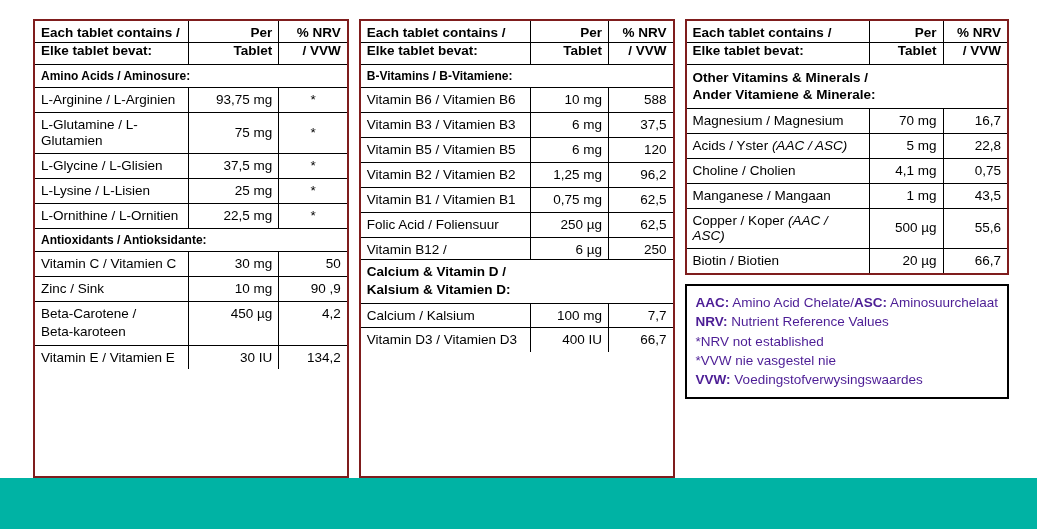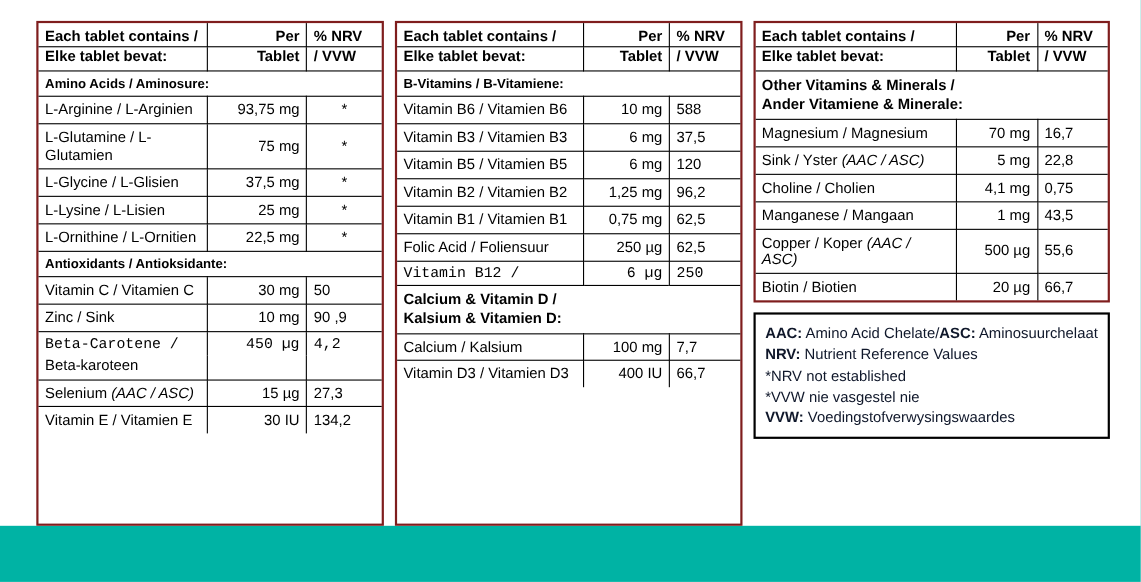--- a/index.html
+++ b/index.html
@@ -92,34 +92,34 @@
     border-bottom: none;
     padding-bottom: 0;
   }
   .section-2l-bot td {
     font-weight: bold;
     border-top: none;
     padding-top: 0;
   }
   .c-name { text-align: left; }
   .c-amt { text-align: right; }
-  .c-nrv { text-align: left; }
-  .two-line-top td { border-bottom: none; padding-bottom: 0; font-family: Liberation Mono, monospace; }
+  .c-nrv { text-align: right; }
+  .two-line-top td { border-bottom: none; padding-bottom: 0; }
   .two-line-bot td { border-top: none; padding-top: 0; }
   .star { text-align: center; }
   em { font-style: italic; margin-top: 29px; }
 
   .notes {
     border: 2px solid #000;
     box-sizing: border-box;
     padding: 7px 9px 8px 9px;
     font-size: 13.5px;
     line-height: 1.42;
   }
-  .notes div { color: #0f172a; white-space: nowrap; }
+  .notes div { color: #4c1d95; white-space: nowrap; }
   .notes b { font-weight: bold; }
   .gap { height: 9px; }
 </style>
 </head>
 <body>
 
 <div class="page">
   <div class="white-area"></div>
   <div class="panels">
 
@@ -181,25 +181,20 @@
         </tr>
         <tr class="two-line-top">
           <td class="c-name">Beta-Carotene /</td>
           <td class="c-amt">450 µg</td>
           <td class="c-nrv">4,2</td>
         </tr>
         <tr class="two-line-bot">
           <td class="c-name">Beta-karoteen</td>
           <td class="c-amt"></td>
           <td class="c-nrv"></td>
-        </tr>
-        <tr>
-          <td class="c-name"><span>Selenium </span><em>(AAC / ASC)</em></td>
-          <td class="c-amt">15 µg</td>
-          <td class="c-nrv">27,3</td>
         </tr>
         <tr>
           <td class="c-name">Vitamin E / Vitamien E</td>
           <td class="c-amt">30 IU</td>
           <td class="c-nrv">134,2</td>
         </tr>
       </tbody>
         </table>
     </div>
 
@@ -297,21 +292,21 @@
           <tr class="section-2l-bot">
             <td colspan="3">Ander Vitamiene &amp; Minerale:</td>
           </tr>
 
           <tr>
             <td class="c-name">Magnesium / Magnesium</td>
             <td class="c-amt">70 mg</td>
             <td class="c-nrv">16,7</td>
           </tr>
           <tr>
-            <td class="c-name"><span>Sink / Yster </span><em>(AAC / ASC)</em></td>
+            <td class="c-name"><span>Acids / Yster </span><em>(AAC / ASC)</em></td>
             <td class="c-amt">5 mg</td>
             <td class="c-nrv">22,8</td>
           </tr>
           <tr>
             <td class="c-name">Choline / Cholien</td>
             <td class="c-amt">4,1 mg</td>
             <td class="c-nrv">0,75</td>
           </tr>
           <tr>
             <td class="c-name">Manganese / Mangaan</td>

